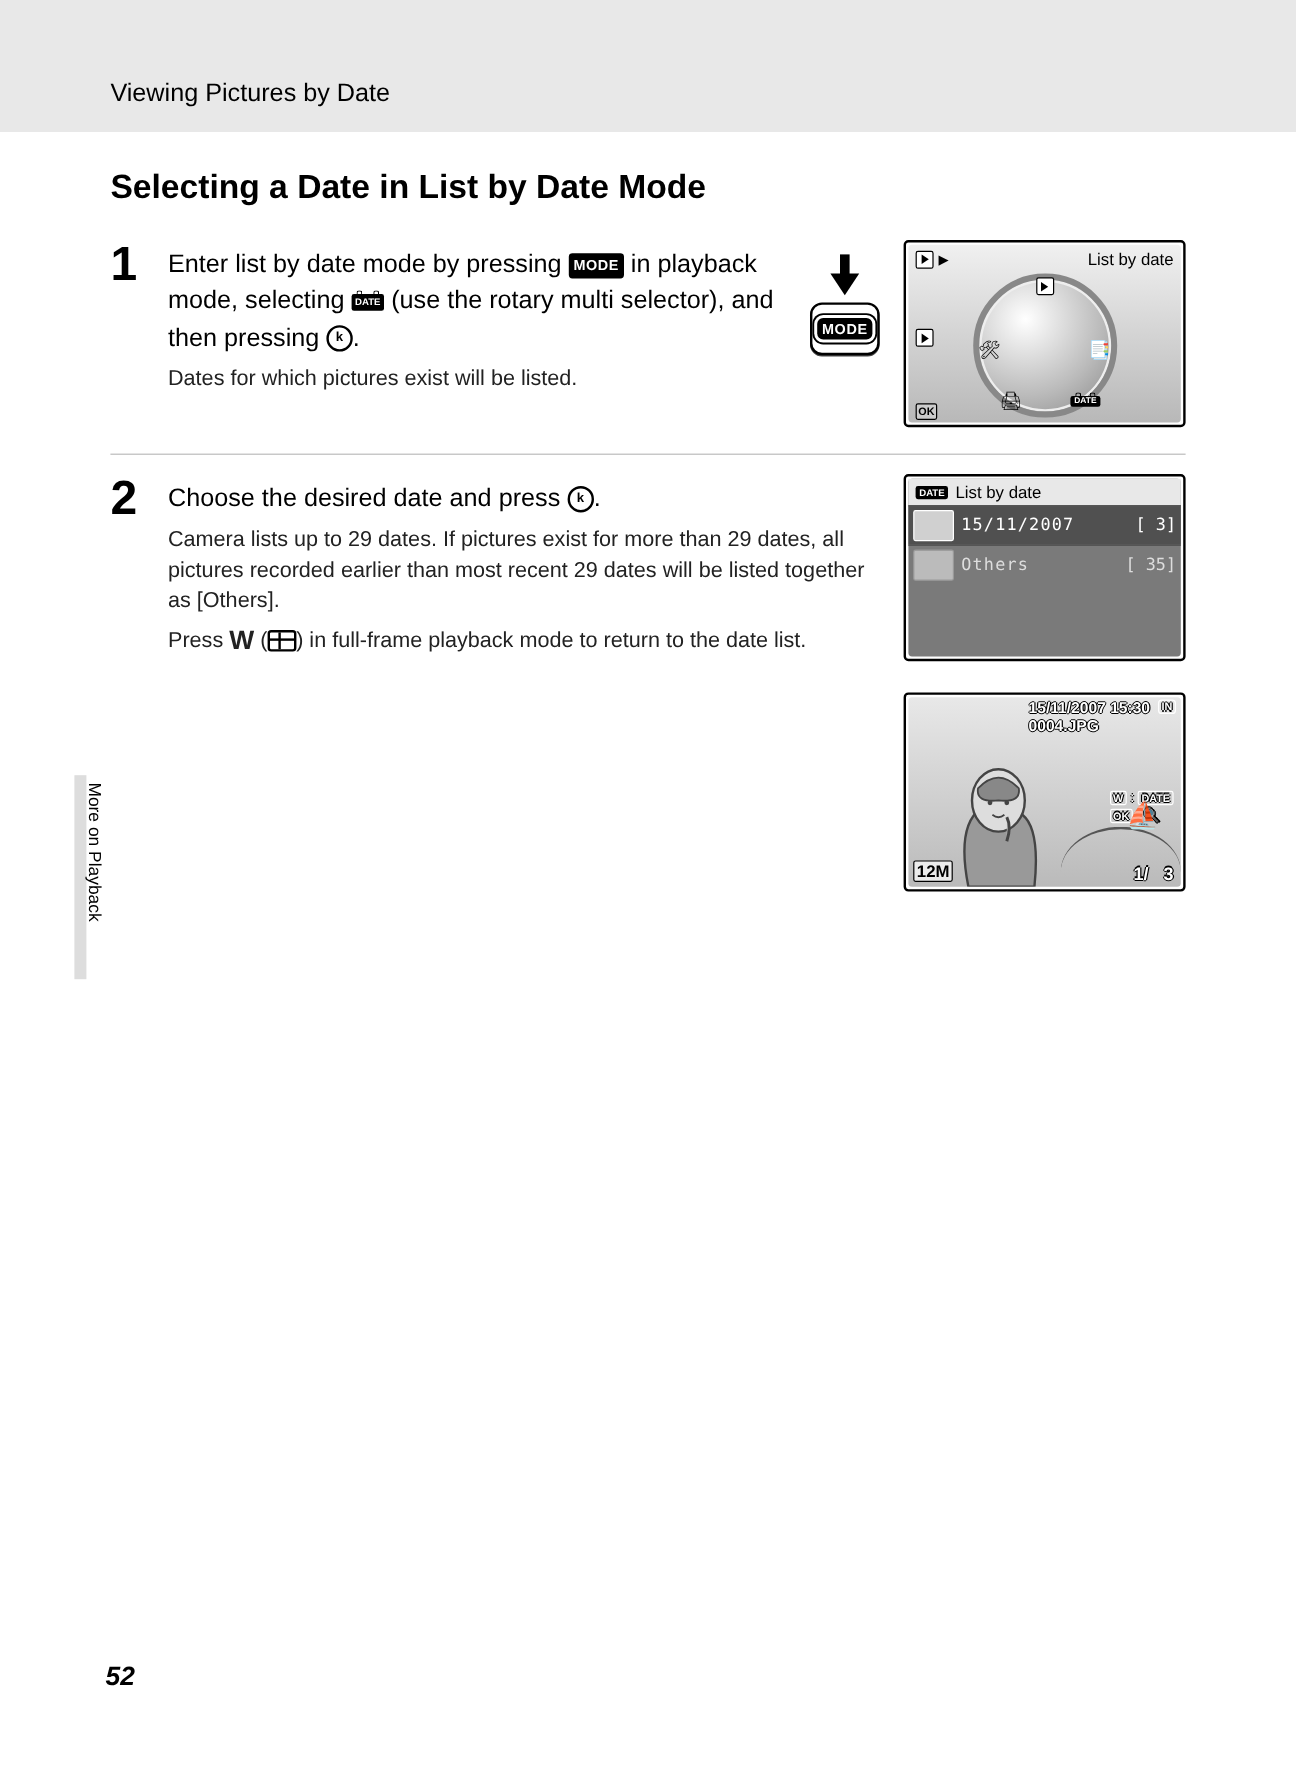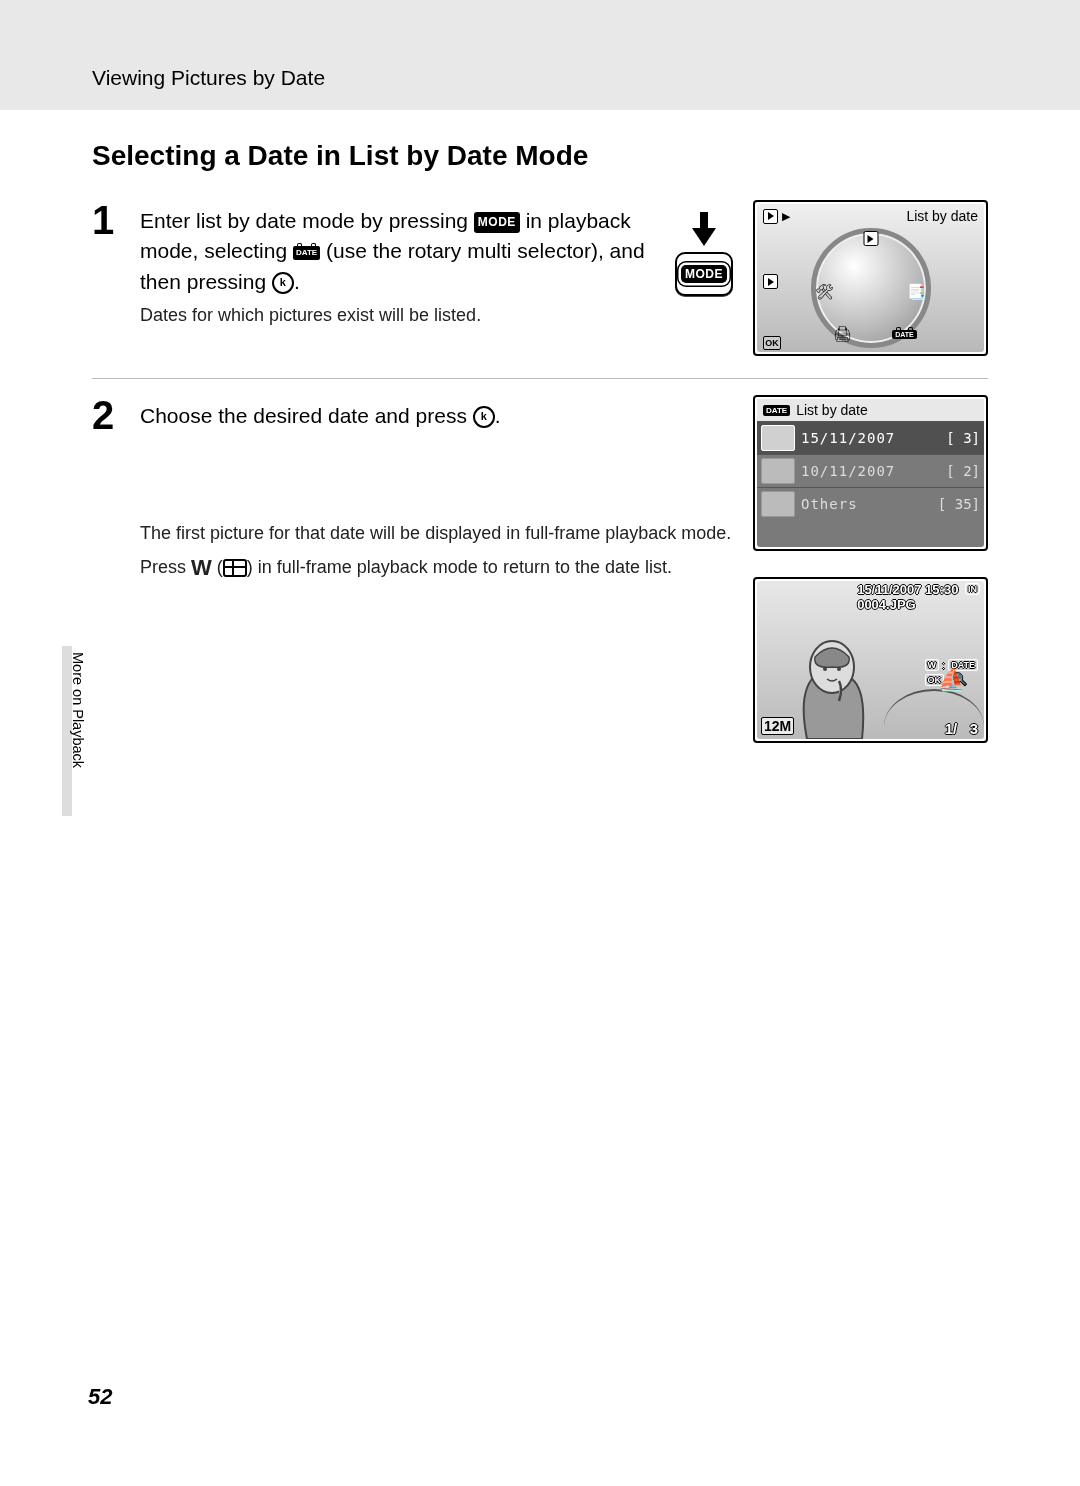--- a/index.html
+++ b/index.html
@@ -323,42 +323,37 @@
 
   <hr class="divider">
 
   <div class="step" style="padding-bottom:0;">
     <div class="step-num">2</div>
     <div class="step-row" style="flex:1;">
       <div class="step-text-col">
         <div class="step-lead">
           <span>Choose the desired date and press </span><span class="ok-inline">k</span><span>.</span>
         </div>
-        <div class="step-sub" style="margin-top:90px;">The first picture for that date will be displayed in full-frame playback mode.</div>
+        <div class="step-sub">Camera lists up to 29 dates. If pictures exist for more than 29 dates, all pictures recorded earlier than most recent 29 dates will be listed together as [Others].</div>
         <div class="step-sub">
           <span>Press </span><span class="w-inline">W</span><span> (</span><span class="thumb-icon-inline"></span><span>) in full-frame playback mode to return to the date list.</span>
         </div>
       </div>
 
       <div class="diagram-col" style="display:flex;flex-direction:column;gap:26px;">
         <div class="lcd">
           <div class="lcd2-inner">
             <div class="lcd2-head">
               <span class="date-box-top">DATE</span>
               <span>List by date</span>
             </div>
             <div class="date-row sel">
               <div class="thumb-mini"></div>
               <span class="date-text">15/11/2007</span>
               <span class="count">[   <span>3</span>]</span>
-            </div>
-            <div class="date-row">
-              <div class="thumb-mini"></div>
-              <span class="date-text">10/11/2007</span>
-              <span class="count">[   <span>2</span>]</span>
             </div>
             <div class="date-row">
               <div class="thumb-mini"></div>
               <span class="date-text">Others</span>
               <span class="count">[  <span>35</span>]</span>
             </div>
           </div>
         </div>
 
         <div class="lcd3">

